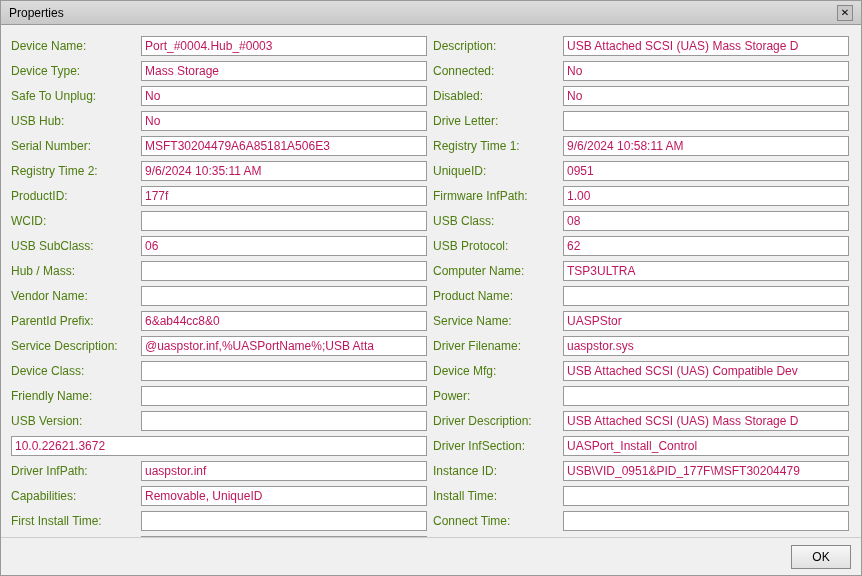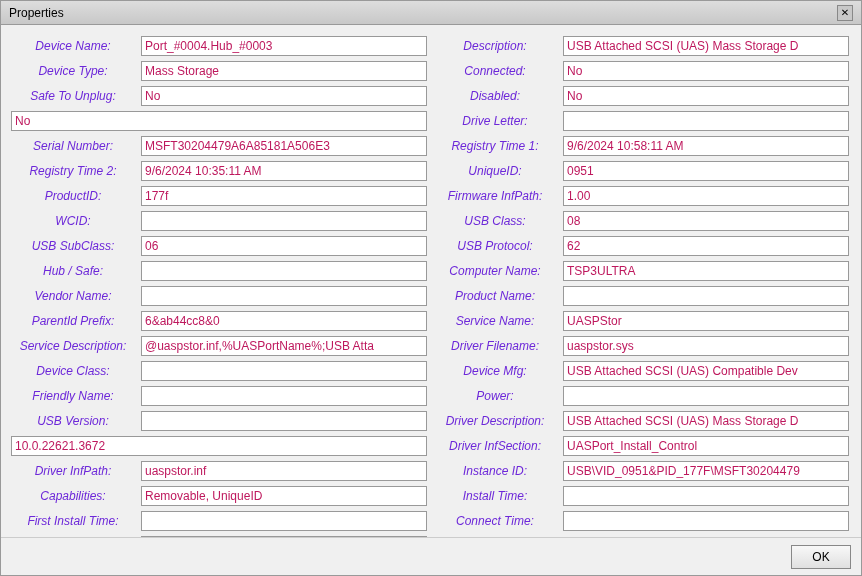--- a/index.html
+++ b/index.html
@@ -65,25 +65,24 @@
     .prop-row {
       display: flex;
       align-items: center;
       min-height: 25px;
       border-bottom: none;
     }
     .prop-label {
       width: 130px;
       min-width: 130px;
       font-size: 12px;
-      color: #6d28d9;
+      color: #4d7c0f;
       padding: 2px 4px 2px 2px;
-      text-align: center;
+      text-align: left;
       white-space: nowrap;
-      font-style: italic;
     }
     .prop-value-container {
       flex: 1;
       margin-left: 2px;
       margin-right: 4px;
     }
     .prop-value {
       width: 100%;
       height: 20px;
       border: 1px solid #999;
@@ -136,20 +135,21 @@
           </div>
           <div class="prop-row">
             <div class="prop-label">Device Type:</div>
             <div class="prop-value-container"><input type="text" class="prop-value" readonly="" value="Mass Storage" style=""></div>
           </div>
           <div class="prop-row">
             <div class="prop-label">Safe To Unplug:</div>
             <div class="prop-value-container"><input type="text" class="prop-value" readonly="" value="No" style=""></div>
           </div>
           <div class="prop-row">
+            <div class="prop-label">USB Hub:</div>
             <div class="prop-value-container"><input type="text" class="prop-value" readonly="" value="No" style=""></div>
           </div>
           <div class="prop-row">
             <div class="prop-label">Serial Number:</div>
             <div class="prop-value-container"><input type="text" class="prop-value" readonly="" value="MSFT30204479A6A85181A506E3" style=""></div>
           </div>
           <div class="prop-row">
             <div class="prop-label">Registry Time 2:</div>
             <div class="prop-value-container"><input type="text" class="prop-value" readonly="" value="9/6/2024 10:35:11 AM" style=""></div>
           </div>
@@ -159,21 +159,21 @@
           </div>
           <div class="prop-row">
             <div class="prop-label">WCID:</div>
             <div class="prop-value-container"><input type="text" class="prop-value empty" readonly="" style=""></div>
           </div>
           <div class="prop-row">
             <div class="prop-label">USB SubClass:</div>
             <div class="prop-value-container"><input type="text" class="prop-value" readonly="" value="06" style=""></div>
           </div>
           <div class="prop-row">
-            <div class="prop-label">Hub / Safe:</div>
+            <div class="prop-label">Hub / Mass:</div>
             <div class="prop-value-container"><input type="text" class="prop-value empty" readonly="" style=""></div>
           </div>
           <div class="prop-row">
             <div class="prop-label">Vendor Name:</div>
             <div class="prop-value-container"><input type="text" class="prop-value empty" readonly="" style=""></div>
           </div>
           <div class="prop-row">
             <div class="prop-label">ParentId Prefix:</div>
             <div class="prop-value-container"><input type="text" class="prop-value" readonly="" value="6&amp;ab44cc8&amp;0" style=""></div>
           </div>

